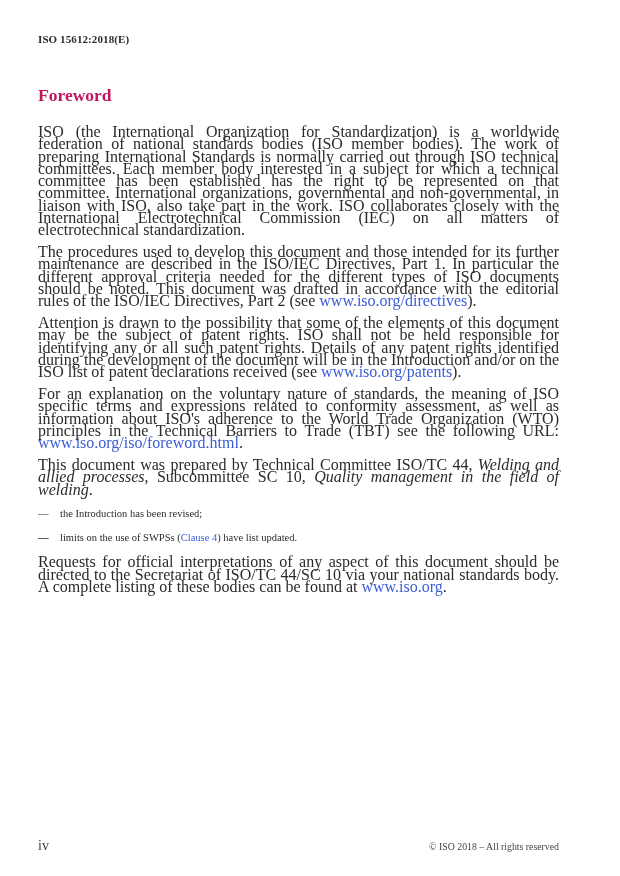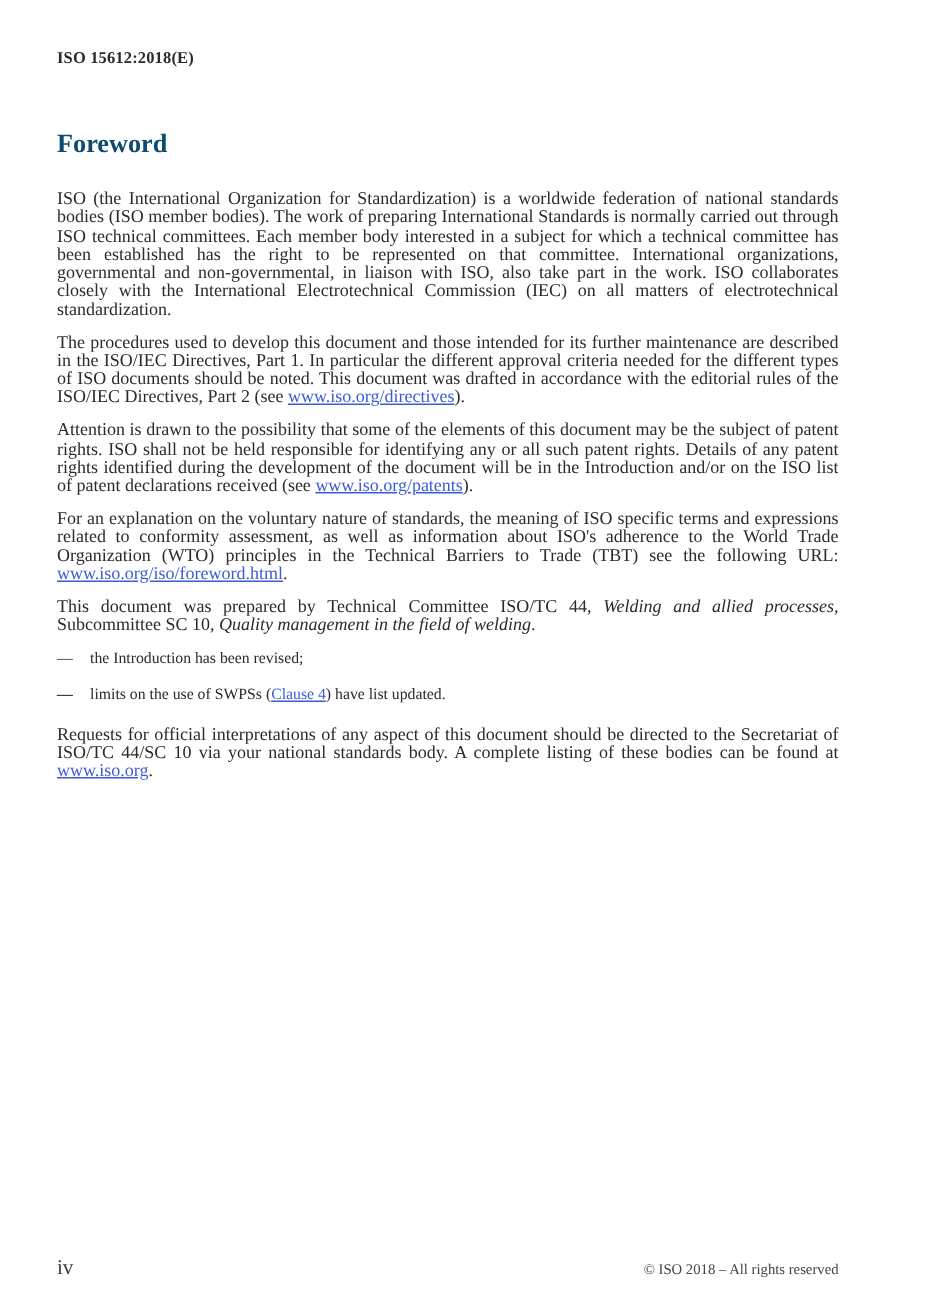--- a/index.html
+++ b/index.html
@@ -22,32 +22,31 @@
   }
   .doc-id {
     font-size: 11px;
     font-weight: bold;
     letter-spacing: 0.1px;
   }
   .section-title {
     font-size: 17.5px;
     font-weight: bold;
     margin: 40px 0 0 0;
-    color: #0c4a6e;
+    color: #be185d;
   }
   p.body-text {
-    font-size: 12px;
+    font-size: 16px;
     line-height: 12.3px;
     text-align: justify;
     margin: 0 0 9.5px 0;
   }
   p.body-text.first { margin-top: 20px; }
   a.doc-link {
     color: #3c5cd6;
-    text-decoration: underline;
     cursor: pointer;
   }
   .italic { font-style: italic; }
   .dash-item {
     position: relative;
     font-size: 10.5px;
     line-height: 12.3px;
     text-align: justify;
     padding-left: 22px;
     margin: 0 0 12.2px 0;

